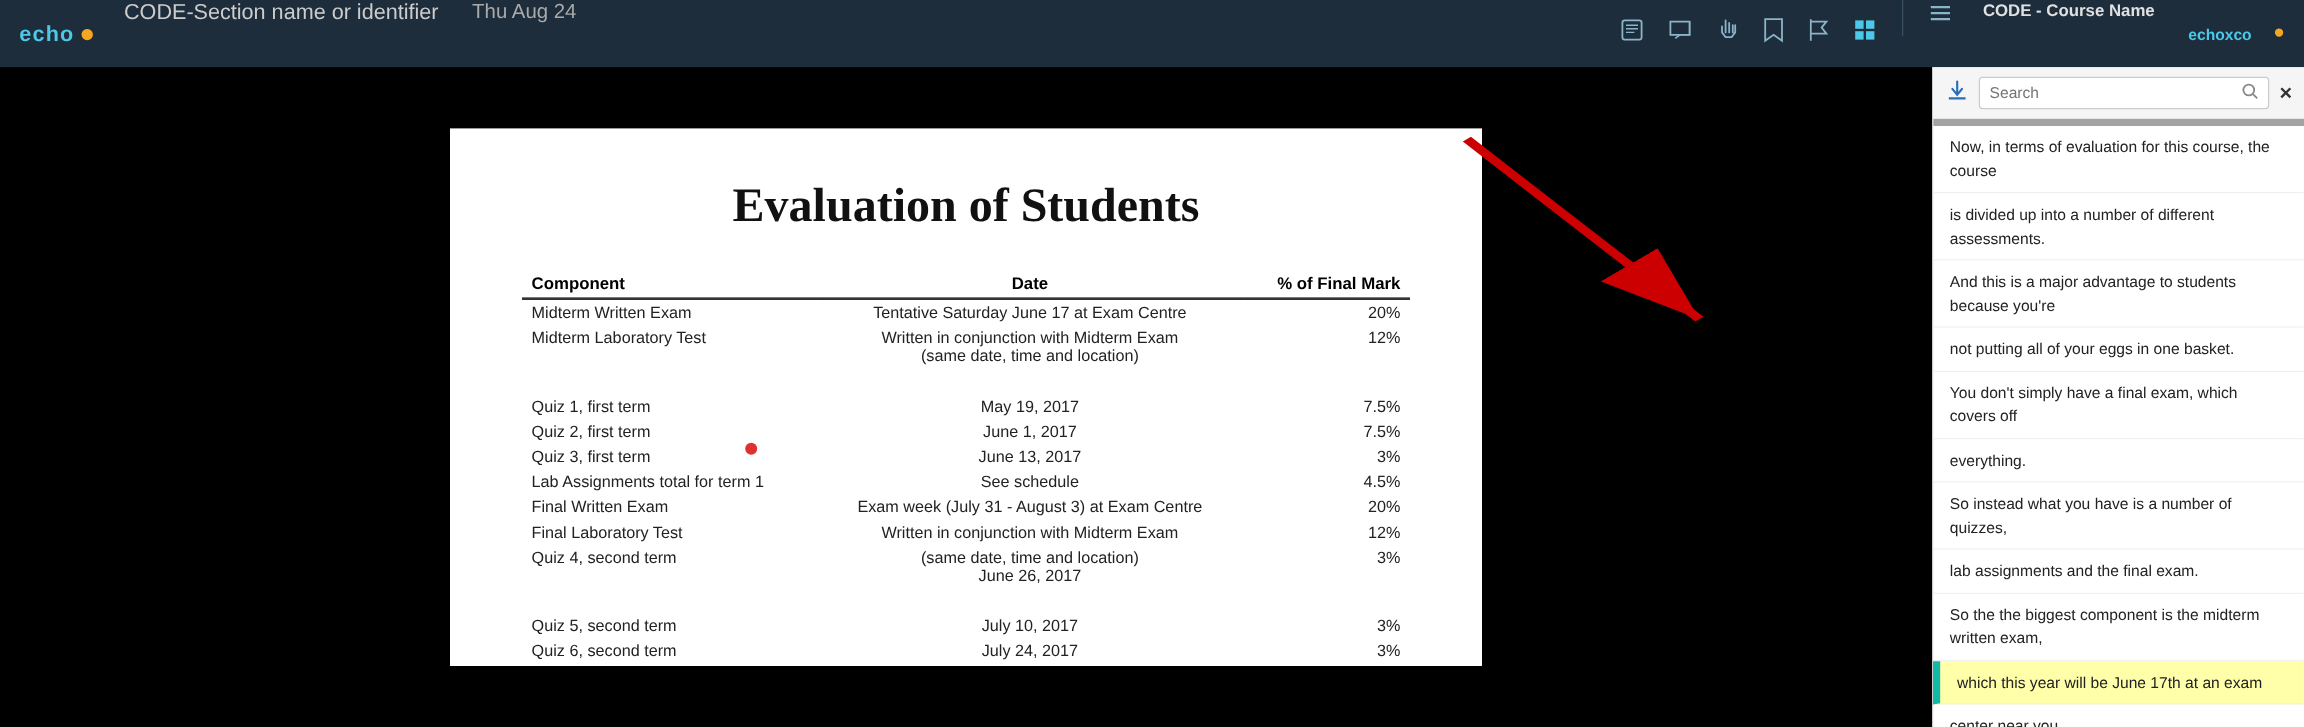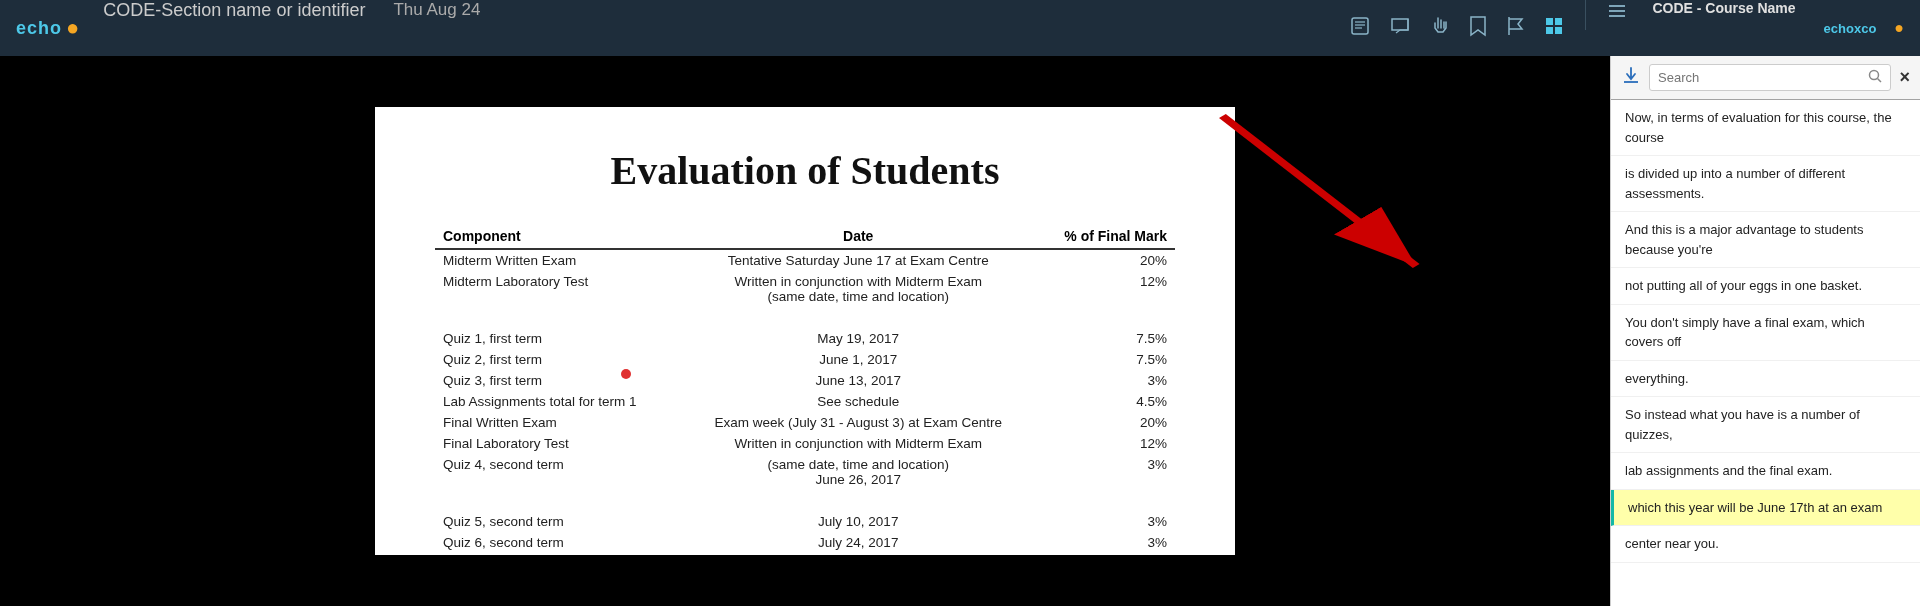--- a/index.html
+++ b/index.html
@@ -123,21 +123,21 @@
       display: flex;
       flex-direction: column;
       border-left: 1px solid #ccc;
       overflow: hidden;
     }
     .transcript-search-bar {
       display: flex;
       align-items: center;
       padding: 8px 10px;
       background: #f5f5f5;
-      border-bottom: 1px solid #a3a3a3;
+      border-bottom: 6px solid #a3a3a3;
       gap: 8px;
     }
     .search-input-wrap {
       flex: 1;
       display: flex;
       align-items: center;
       background: #fff;
       border: 1px solid #ccc;
       border-radius: 3px;
       padding: 4px 8px;
@@ -162,21 +162,21 @@
     .transcript-item {
       padding: 8px 14px;
       font-size: 13px;
       color: #222;
       border-bottom: 1px solid #f0f0f0;
       line-height: 1.5;
       cursor: pointer;
     }
     .transcript-item.highlighted {
       background: #ffffaa;
-      border-left: 3px solid #14b8a6;
+      border-left: 6px solid #14b8a6;
     }
   </style>
 </head>
 <body>
 
 <div class="topbar">
   <div class="topbar-logo">
     <span class="logo-echo">echo</span>
     <span class="logo-dot">●</span>
   </div>
@@ -362,19 +362,20 @@
 
     <div class="transcript-list">
       <div class="transcript-item">Now, in terms of evaluation for this course, the course</div>
       <div class="transcript-item">is divided up into a number of different assessments.</div>
       <div class="transcript-item">And this is a major advantage to students because you're</div>
       <div class="transcript-item">not putting all of your eggs in one basket.</div>
       <div class="transcript-item">You don't simply have a final exam, which covers off</div>
       <div class="transcript-item">everything.</div>
       <div class="transcript-item">So instead what you have is a number of quizzes,</div>
       <div class="transcript-item">lab assignments and the final exam.</div>
+      <div class="transcript-item">So the the biggest component is the midterm written exam,</div>
       <div class="transcript-item highlighted">which this year will be June 17th at an exam</div>
       <div class="transcript-item">center near you.</div>
 
     </div>
   </div>
 
 </div>
 
 </body></html>

